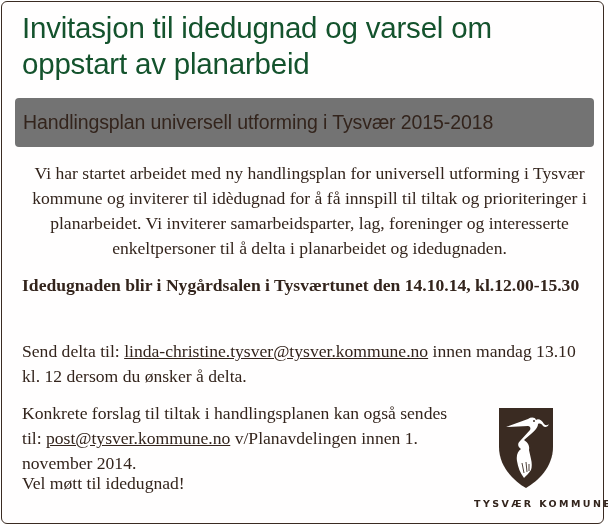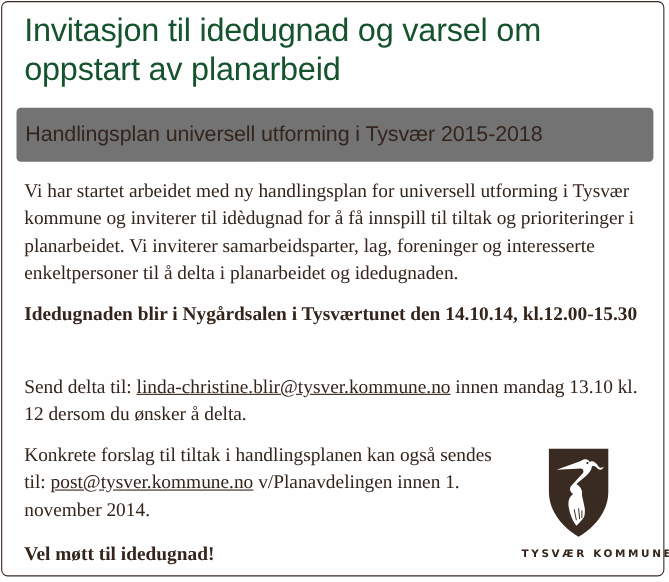--- a/index.html
+++ b/index.html
@@ -21,25 +21,25 @@
     .subtitle {
       position: absolute; left: 8px; top: 11px;
       font-family: "Liberation Sans", sans-serif; font-size: 19.5px; line-height: 26px;
       color: #33241c; letter-spacing: -0.1px;
     }
     .body-text {
       position: absolute; left: 22px;
       font-family: "Liberation Serif", serif; font-size: 17.6px; line-height: 25px;
       color: #33241c; margin: 0;
     }
-    .p1 { top: 161px; width: 575px; }
+    .p1 { top: 161px; width: 575px; text-align: center; }
     .p2 { top: 273px; width: 560px; font-weight: bold; }
     .p3 { top: 339px; width: 560px; }
     .p4 { top: 401px; width: 440px; }
-    .p5 { top: 491px; width: 300px; font-weight: bold; }
+    .p5 { top: 471px; width: 300px; font-weight: normal; }
     .link { color: #33241c; text-decoration: underline; }
     .logo {
       position: absolute; left: 468px; top: 402px; width: 150px; height: 120px;
     }
     .shield { position: absolute; left: 30px; top: 5px; }
     .logo-text {
       position: absolute; left: 6px; top: 96px;
       font-family: "DejaVu Sans", sans-serif; font-size: 9.5px; font-weight: bold;
       letter-spacing: 2.4px; color: #33241c;
     }
@@ -52,21 +52,21 @@
 <h1 class="title">Invitasjon til idedugnad og varsel om oppstart av planarbeid</h1>
 
 <div class="subtitle-box">
   <div class="subtitle">Handlingsplan universell utforming i Tysvær 2015-2018</div>
 </div>
 
 <p class="body-text p1">Vi har startet arbeidet med ny handlingsplan for universell utforming i Tysvær kommune og inviterer til idèdugnad for å få innspill til tiltak og prioriteringer i planarbeidet. Vi inviterer samarbeidsparter, lag, foreninger og interesserte enkeltpersoner til å delta i planarbeidet og idedugnaden.</p>
 
 <p class="body-text p2">Idedugnaden blir i Nygårdsalen i Tysværtunet den 14.10.14, kl.12.00-15.30</p>
 
-<p class="body-text p3"><span>Send delta til: </span><a class="link">linda-christine.blir@tysver.kommune.no</a><span> innen mandag 13.10 kl. 12 dersom du ønsker å delta.</span></p>
+<p class="body-text p3"><span>Send delta til: </span><a class="link">linda-christine.tysver@tysver.kommune.no</a><span> innen mandag 13.10 kl. 12 dersom du ønsker å delta.</span></p>
 
 <p class="body-text p4"><span>Konkrete forslag til tiltak i handlingsplanen kan også sendes til: </span><a class="link">post@tysver.kommune.no</a><span> v/Planavdelingen innen 1. november 2014.</span></p>
 
 <p class="body-text p5">Vel møtt til idedugnad!</p>
 
 <div class="logo">
   <svg class="shield" width="56" height="82" viewBox="0 0 56 82">
     <path d="M1 1 H55 V40 C55 60 40 74 28 81 C16 74 1 60 1 40 Z" fill="#3a2b22"></path>
     <path d="M8 20 L30 12 C33 10 37 10 38 13 C40 11 44 13 46 17 C48 19 50 18 51 17 C50 20 47 21 45 19 C44 17 42 16 40 17 C40 20 37 24 33 27 L26 33 C29 35 32 38 31 43 L33 52 C34 56 34 60 33 63 C31 66 28 69 26 71 C22 66 20 60 19 54 C18 48 20 44 23 42 C20 40 19 37 22 34 L32 23 C33 21 32 19 30 19 Z" fill="#ffffff"></path>
     <circle cx="36" cy="14" r="1" fill="#3a2b22"></circle>

